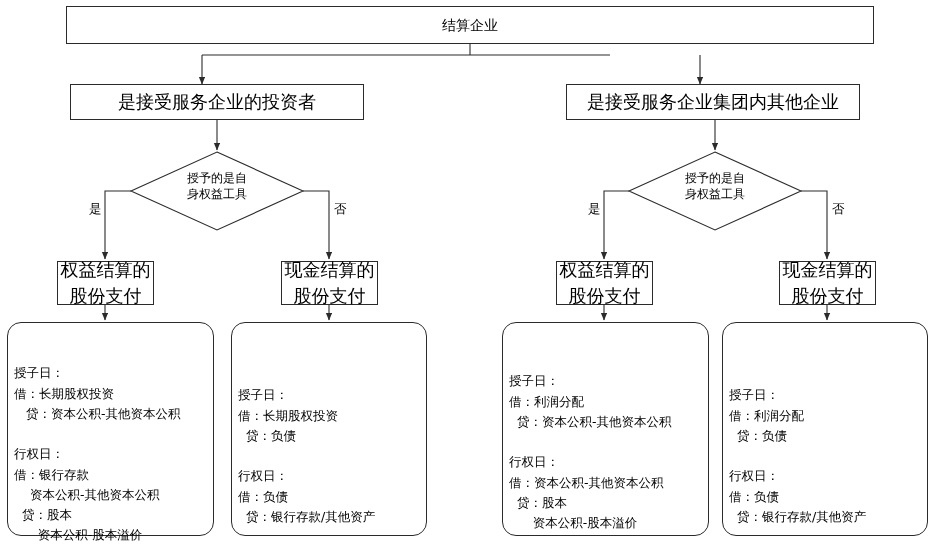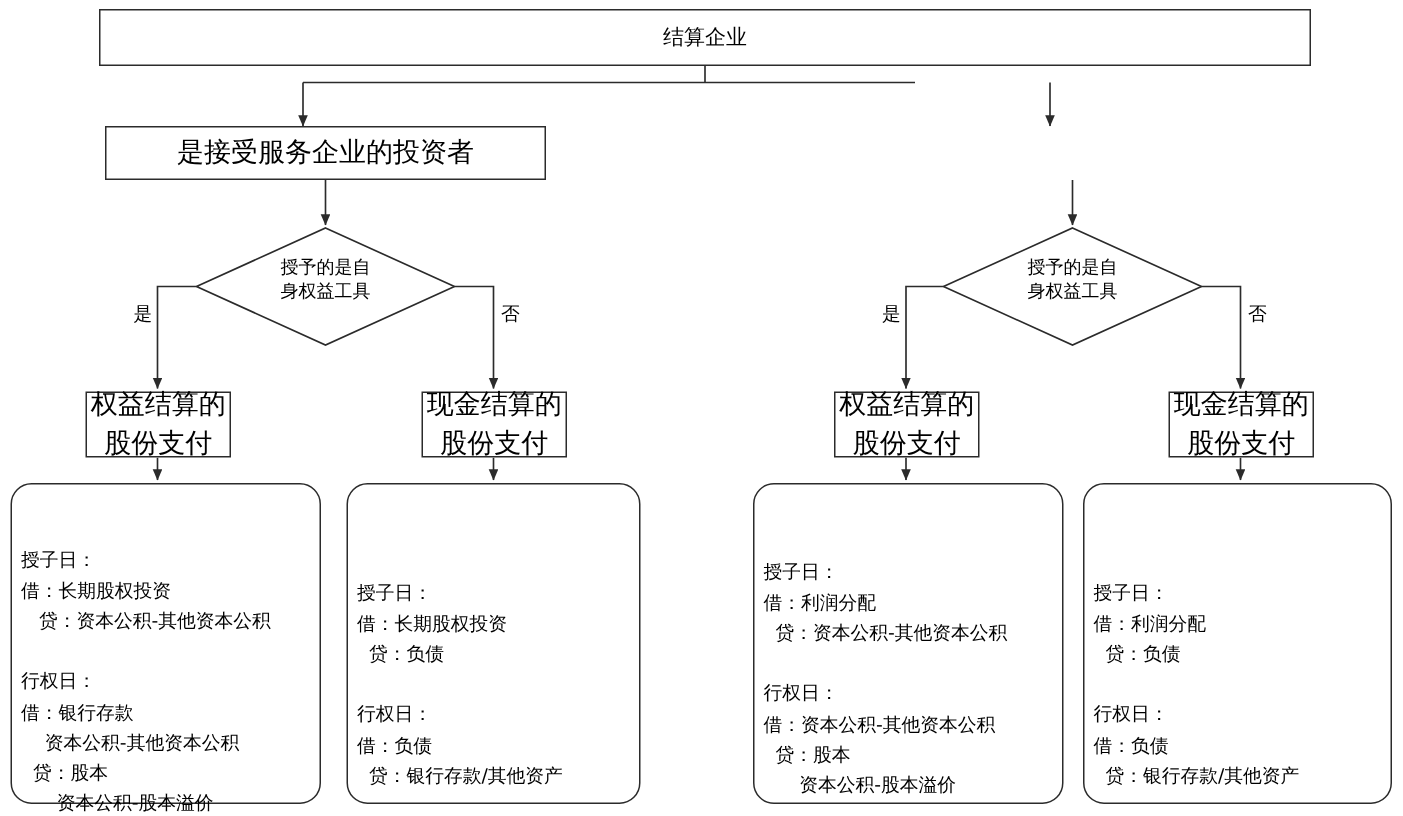--- a/index.html
+++ b/index.html
@@ -115,20 +115,21 @@
     <g stroke="#2b2b2b" stroke-width="1.1" fill="#ffffff">
       <polygon points="217,152 303,191 217,230 131,191"></polygon>
       <polygon points="715,152 801,191 715,230 629,191"></polygon>
     </g>
   </svg>
 
   <div class="node node-title" style="left:66px; top:6px; width:808px; height:38px;">结算企业</div>
 
   <div class="node" style="left:70px; top:84px; width:294px; height:36px;">是接受服务企业的投资者</div>
 
+  <div class="node" style="left:566px; top:84px; width:294px; height:36px;">是接受服务企业集团内其他企业</div>
 
   <div class="node node-decision" style="left:141px; top:163px; width:152px; height:48px;">
     <span class="decision-label">授予的是自
 身权益工具</span>
   </div>
 
   <div class="node node-decision" style="left:639px; top:163px; width:152px; height:48px;">
     <span class="decision-label">授予的是自
 身权益工具</span>
   </div>

